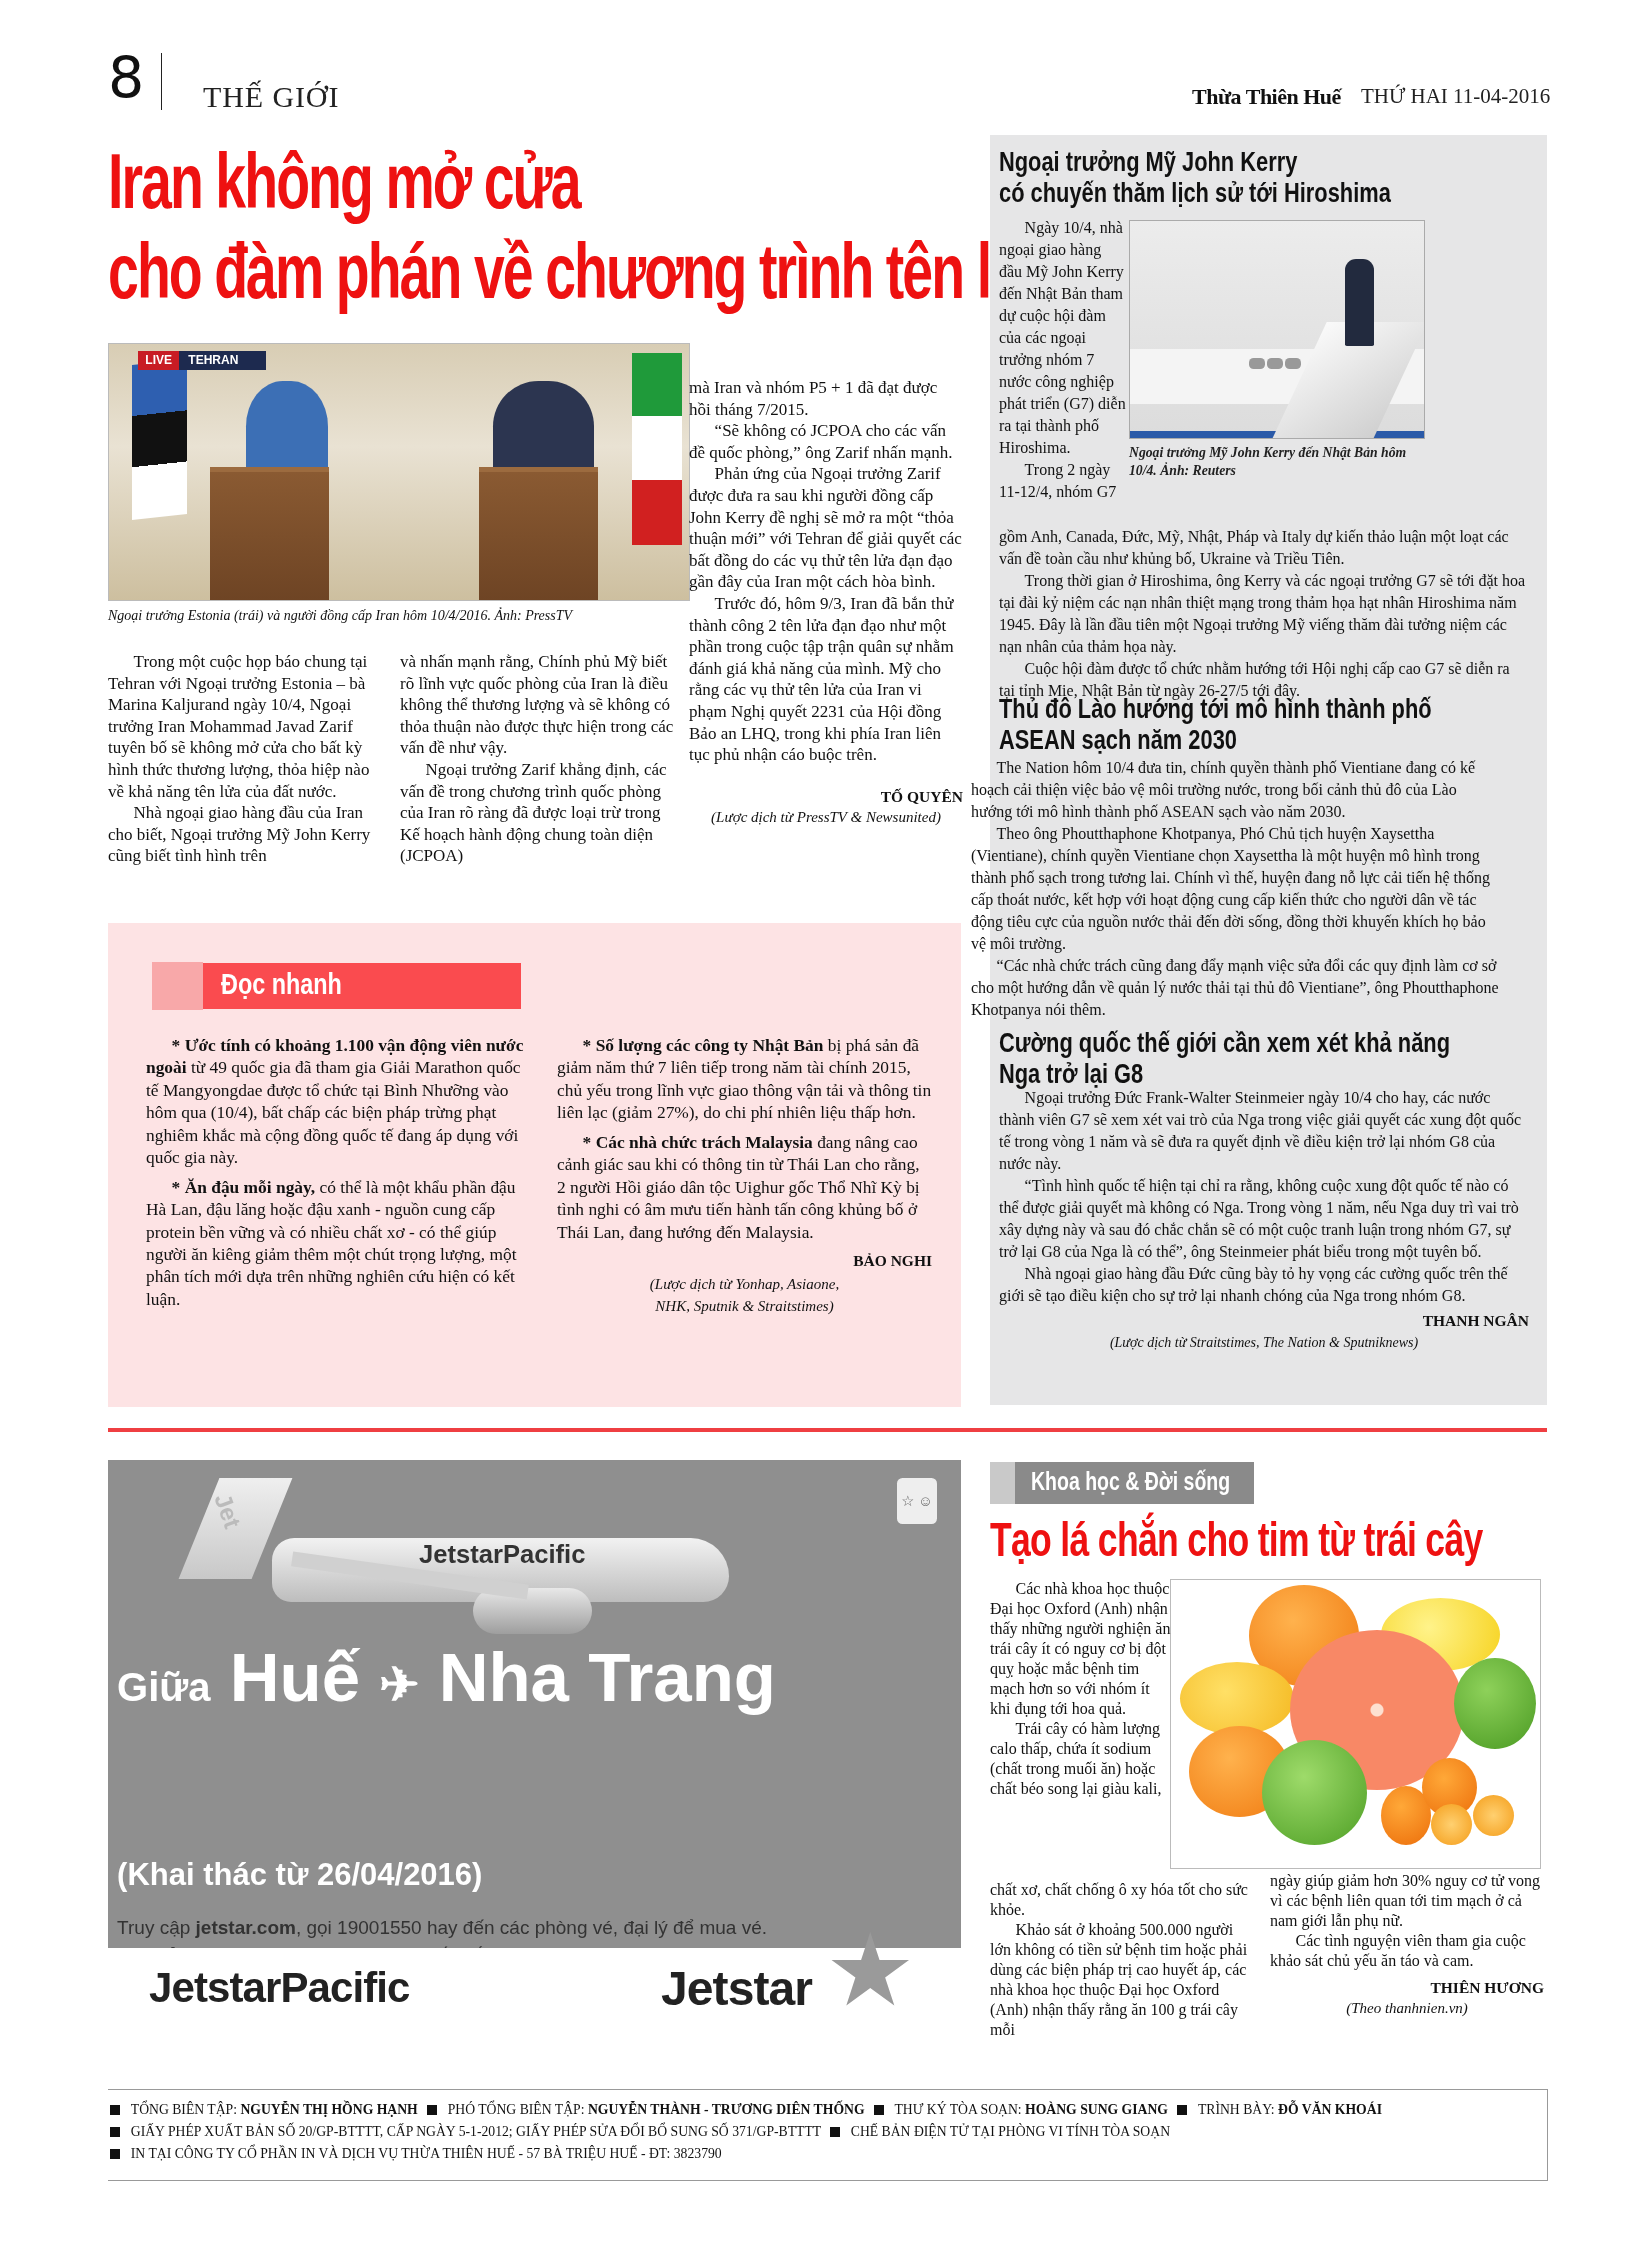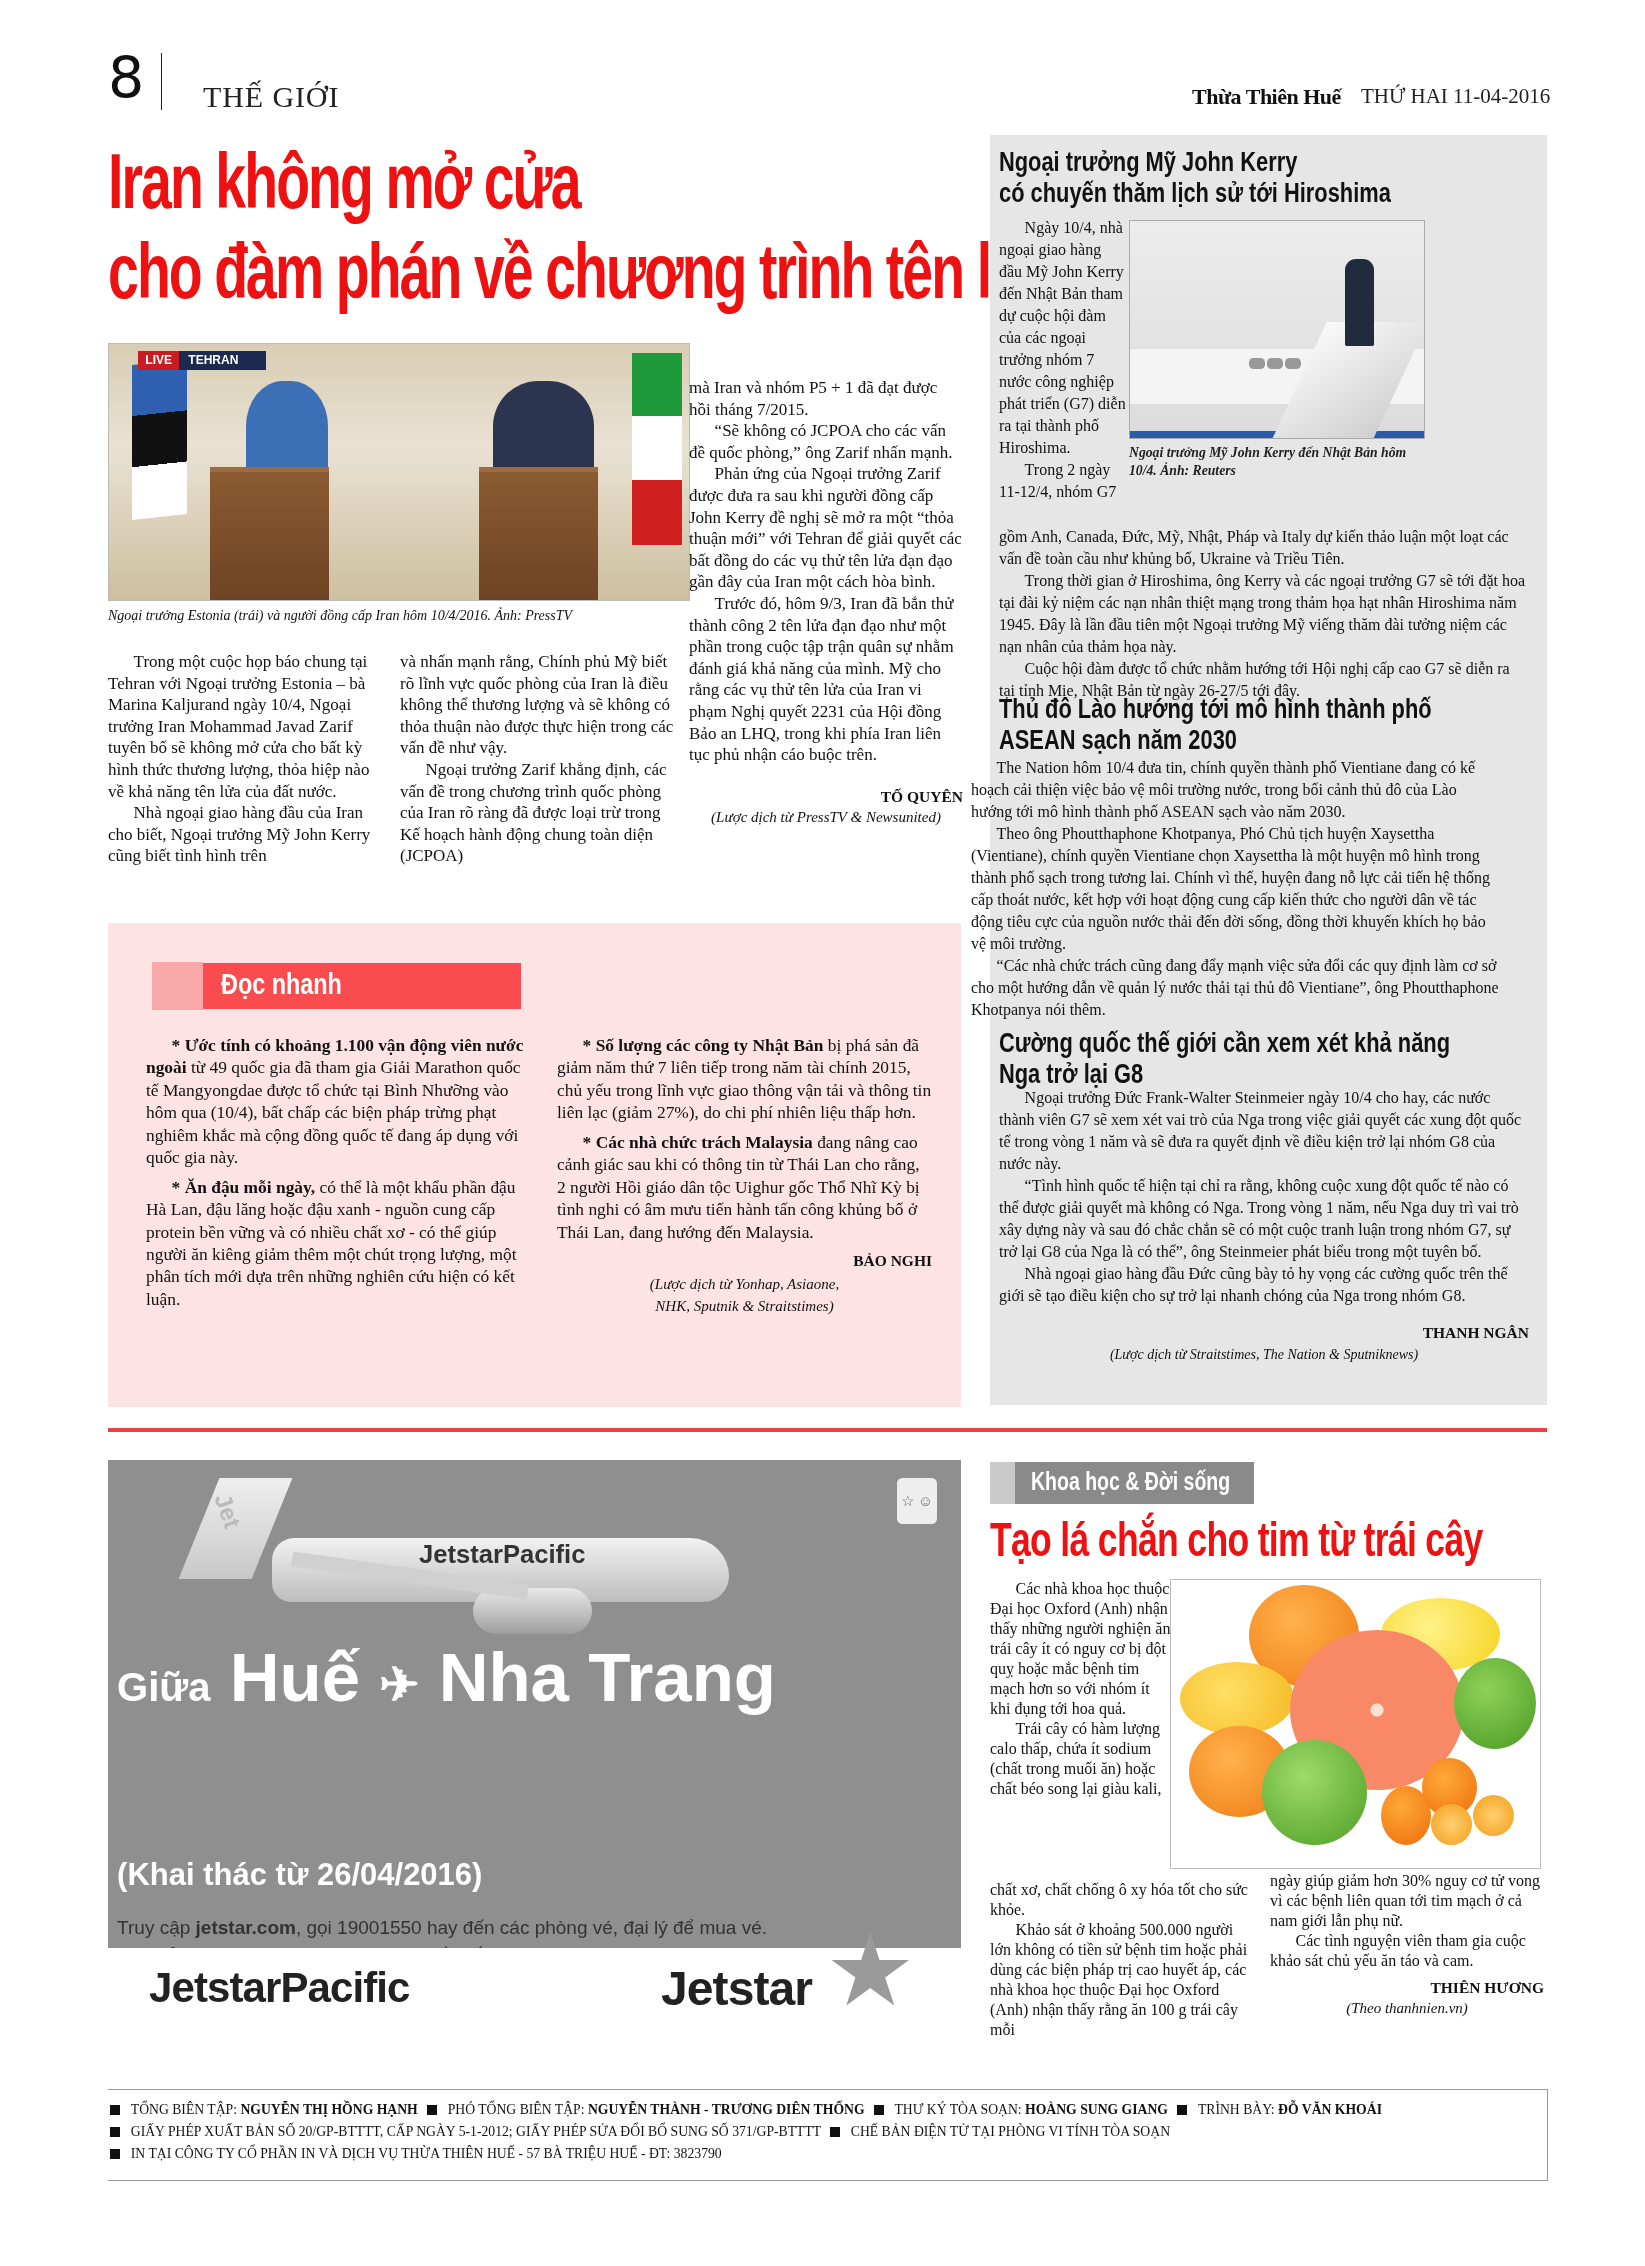--- a/index.html
+++ b/index.html
@@ -166,21 +166,21 @@
 </div>
 
 <div class="abs" style="left:999px;top:1027px;">
   <div class="box-head">Cường quốc thế giới cần xem xét khả năng</div>
   <div class="box-head">Nga trở lại G8</div>
 </div>
 <div class="abs body-text" style="left:999px;top:1087px;width:530px;font-size:16px;line-height:22px;">
   <p>Ngoại trưởng Đức Frank-Walter Steinmeier ngày 10/4 cho hay, các nước thành viên G7 sẽ xem xét vai trò của Nga trong việc giải quyết các xung đột quốc tế trong vòng 1 năm và sẽ đưa ra quyết định về điều kiện trở lại nhóm G8 của nước này.</p>
   <p>“Tình hình quốc tế hiện tại chỉ ra rằng, không cuộc xung đột quốc tế nào có thể được giải quyết mà không có Nga. Trong vòng 1 năm, nếu Nga duy trì vai trò xây dựng này và sau đó chắc chắn sẽ có một cuộc tranh luận trong nhóm G7, sự trở lại G8 của Nga là có thể”, ông Steinmeier phát biểu trong một tuyên bố.</p>
   <p>Nhà ngoại giao hàng đầu Đức cũng bày tỏ hy vọng các cường quốc trên thế giới sẽ tạo điều kiện cho sự trở lại nhanh chóng của Nga trong nhóm G8.</p>
-  <div class="byline" style="margin-top:15px">THANH NGÂN</div>
+  <div class="byline" style="margin-top:3px">THANH NGÂN</div>
   <div class="source" style="font-size:14px">(Lược dịch từ Straitstimes, The Nation &amp; Sputniknews)</div>
 </div>
 
 <div class="abs" id="quick-box"></div>
 <div class="abs" id="quick-tab-light"></div>
 <div class="abs" id="quick-tab"></div>
 <div class="abs" id="quick-title">Đọc nhanh</div>
 
 <div class="abs quick-text" id="quick-col1">
   <p><b>* Ước tính có khoảng 1.100 vận động viên nước ngoài</b><span> từ 49 quốc gia đã tham gia Giải Marathon quốc tế Mangyongdae được tổ chức tại Bình Nhưỡng vào hôm qua (10/4), bất chấp các biện pháp trừng phạt nghiêm khắc mà cộng đồng quốc tế đang áp dụng với quốc gia này.</span></p>

